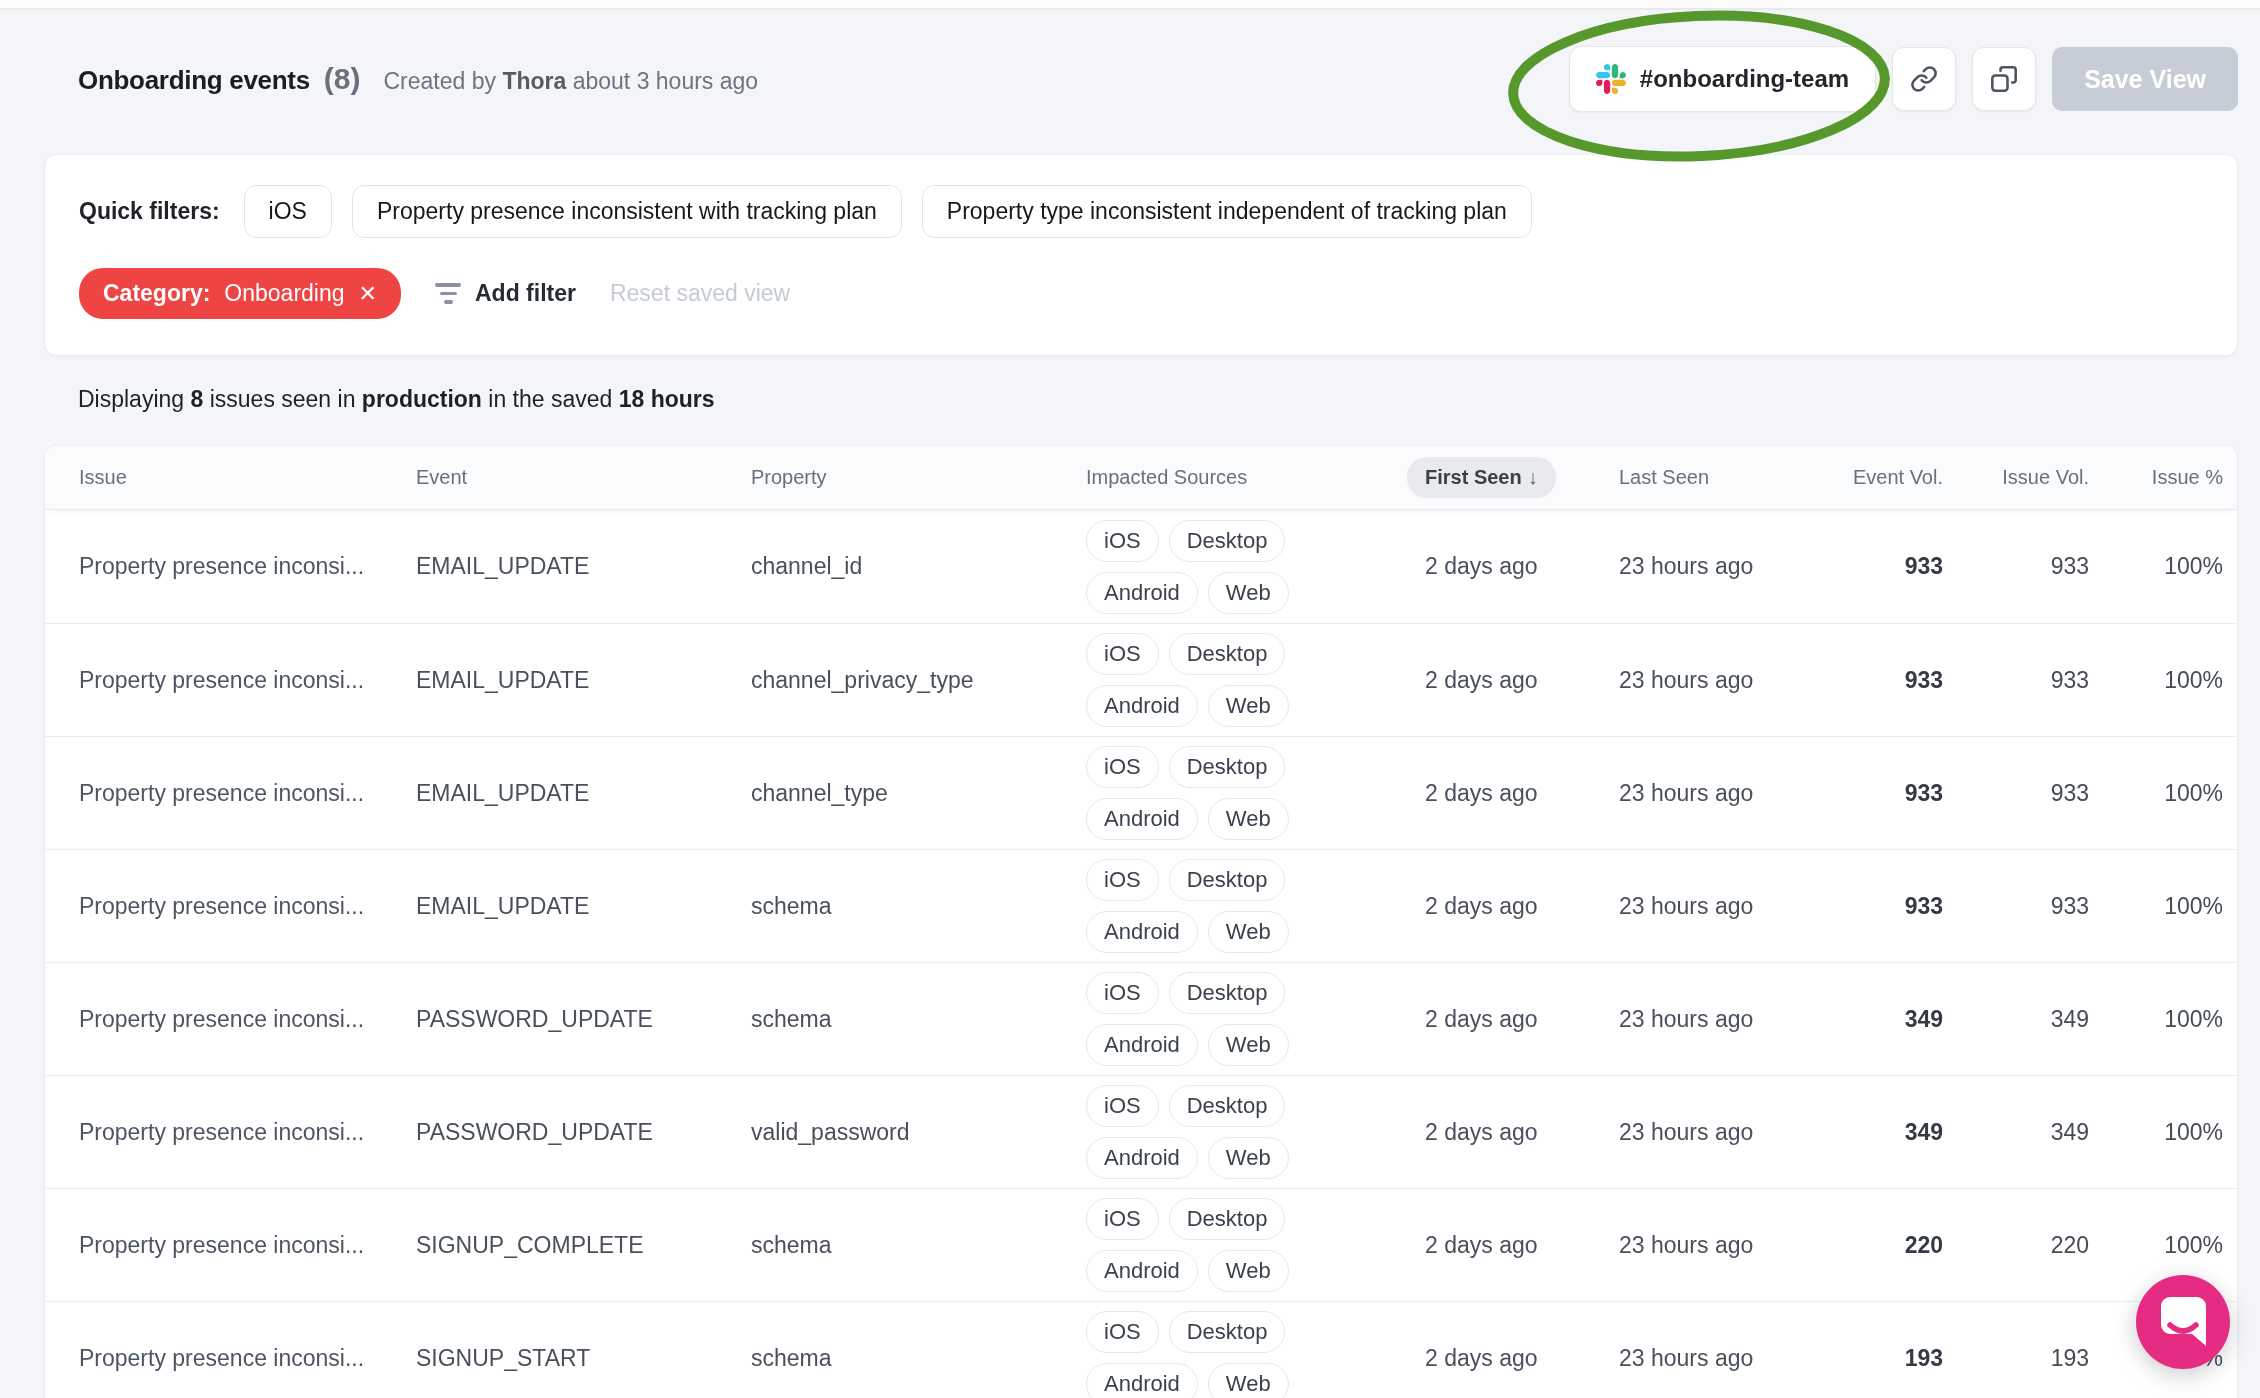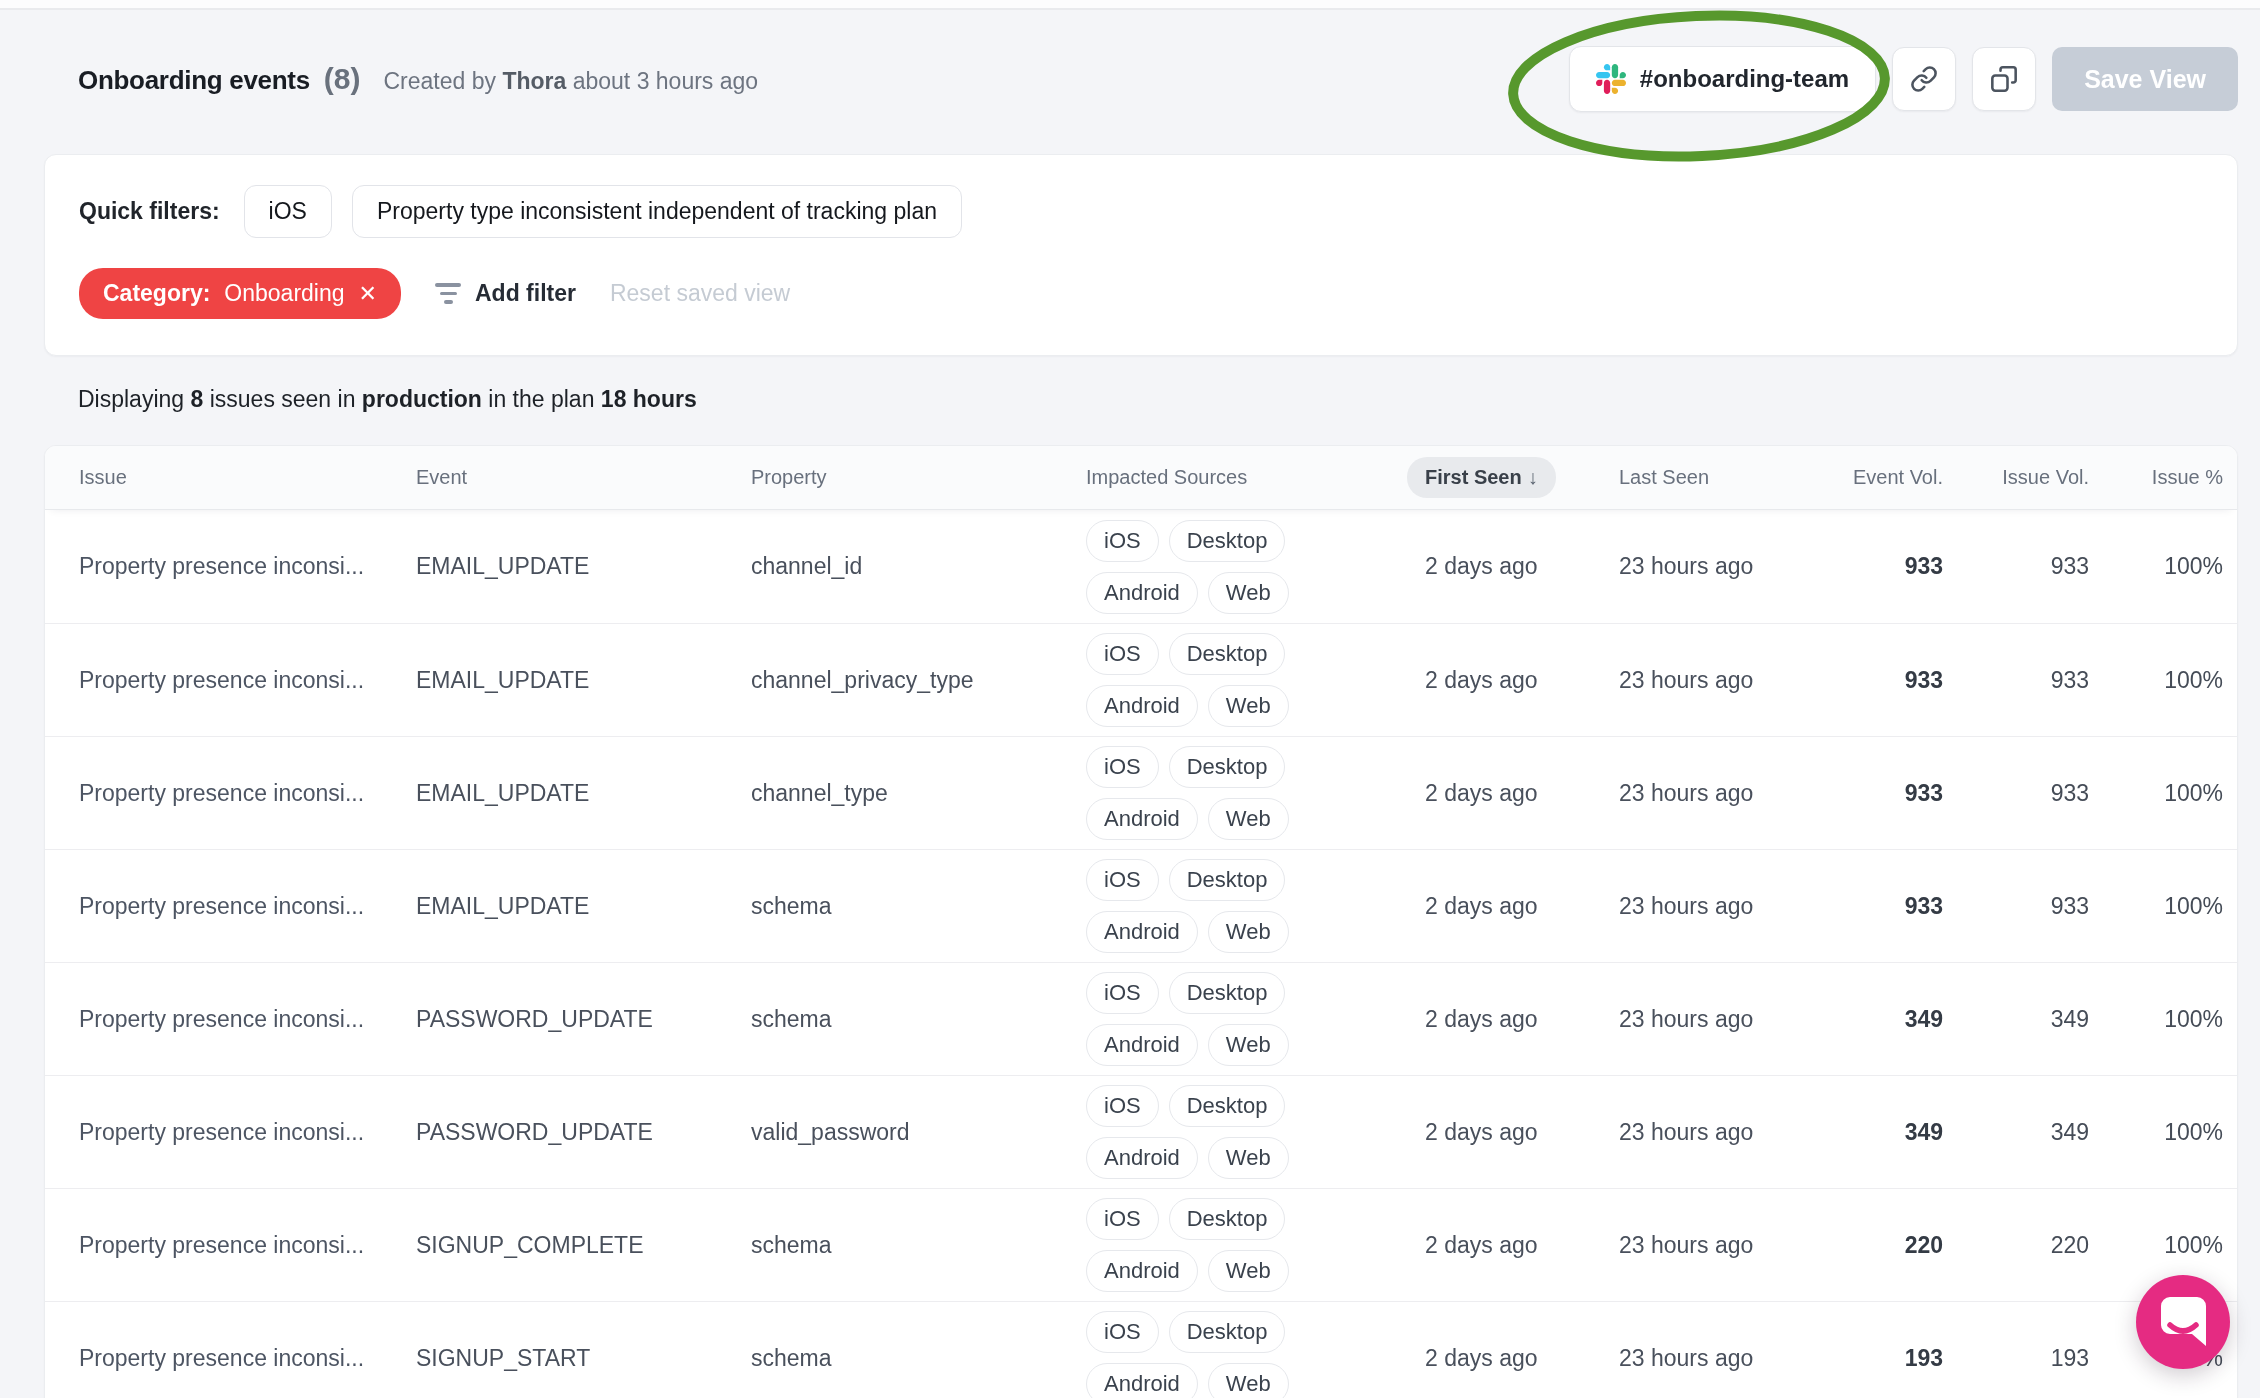--- a/index.html
+++ b/index.html
@@ -161,20 +161,21 @@
 </div>
 
 <svg class="annotation-svg" width="410" height="168">
   <ellipse cx="203" cy="84" rx="186" ry="70" fill="none" stroke="#57982d" stroke-width="10" transform="rotate(-2.5 203 84)" stroke-linecap="round"></ellipse>
 </svg>
 
 <div class="filters-card">
   <div class="qf-row">
     <span class="qf-label">Quick filters:</span>
     <span class="qf-chip">iOS</span>
+    <span class="qf-chip">Property presence inconsistent with tracking plan</span>
     <span class="qf-chip">Property type inconsistent independent of tracking plan</span>
   </div>
   <div class="af-row">
     <span class="cat-chip">
       <b>Category:</b>
       <span>Onboarding</span>
       <span class="cat-x">✕</span>
     </span>
     <span class="add-filter">
       <span class="filter-icon">
@@ -186,21 +187,21 @@
     </span>
     <span class="reset-link">Reset saved view</span>
   </div>
 </div>
 
 <div class="summary">
   <span>Displaying</span>
   <b>8</b>
   <span>issues seen in</span>
   <b>production</b>
-  <span>in the plan</span>
+  <span>in the saved</span>
   <b>18 hours</b>
 </div>
 
 <div class="table-card">
   <div class="tgrid thead">
     <div class="th">Issue</div>
     <div class="th">Event</div>
     <div class="th">Property</div>
     <div class="th">Impacted Sources</div>
     <div class="th">

